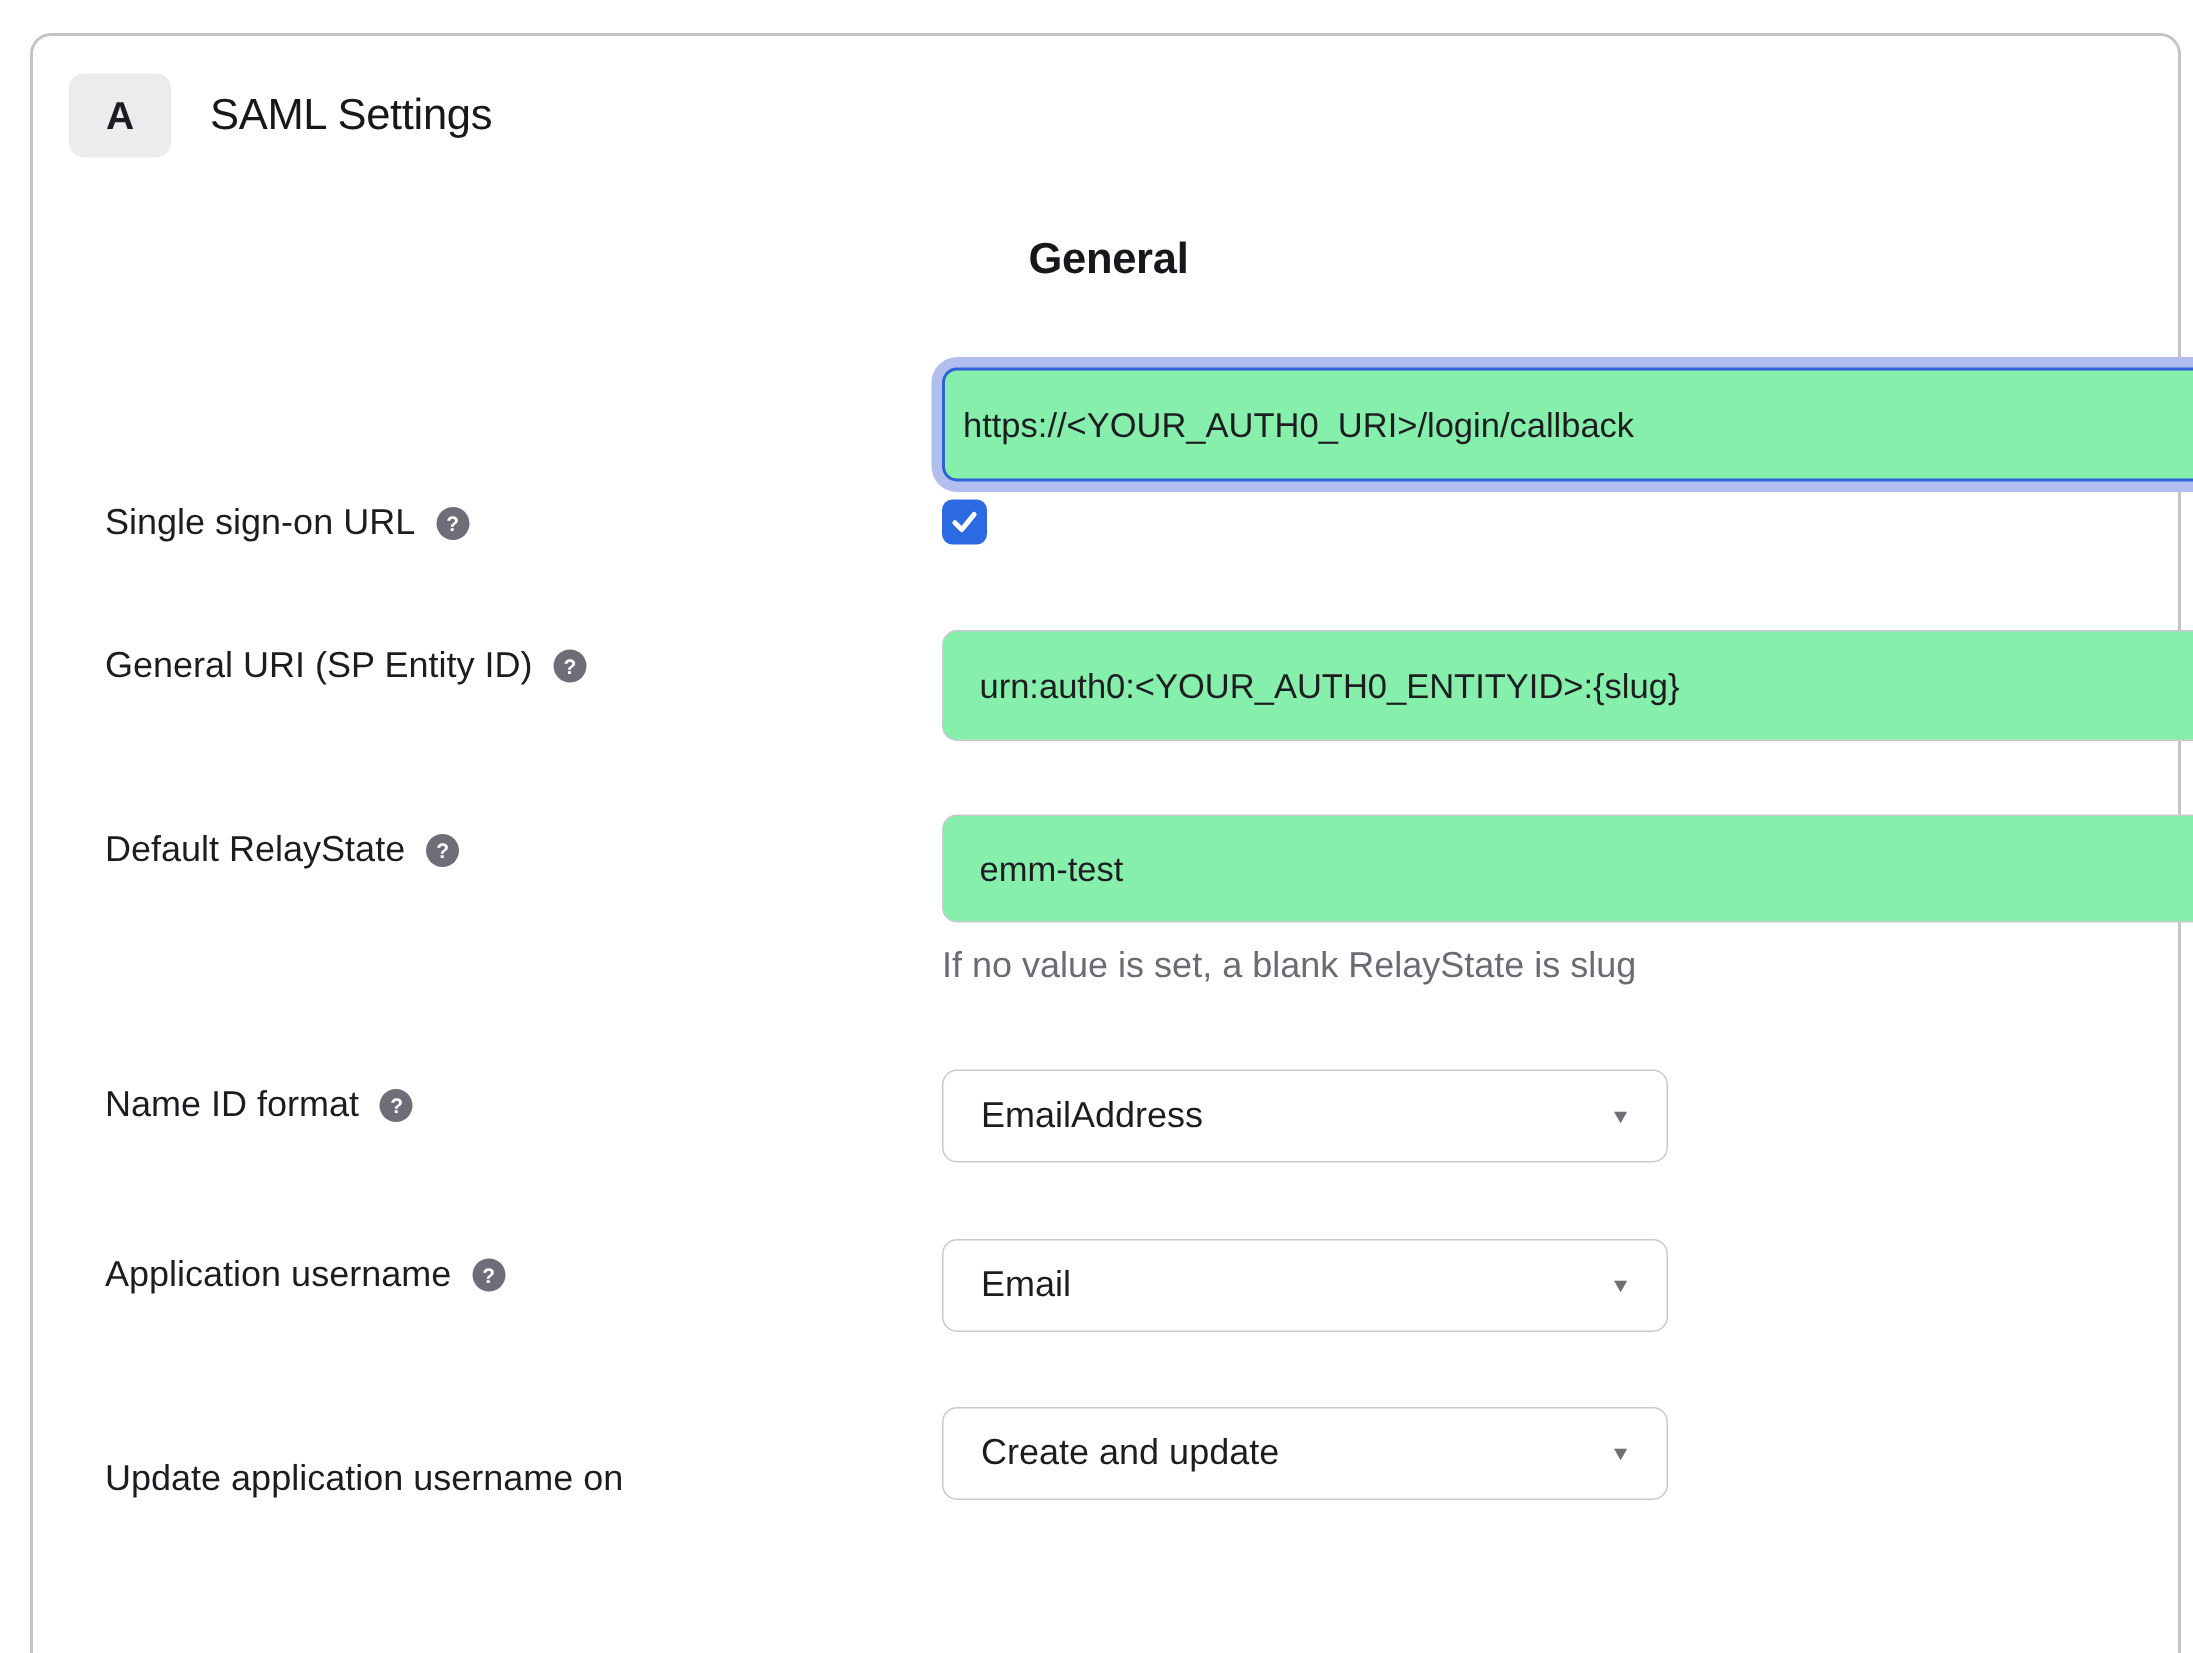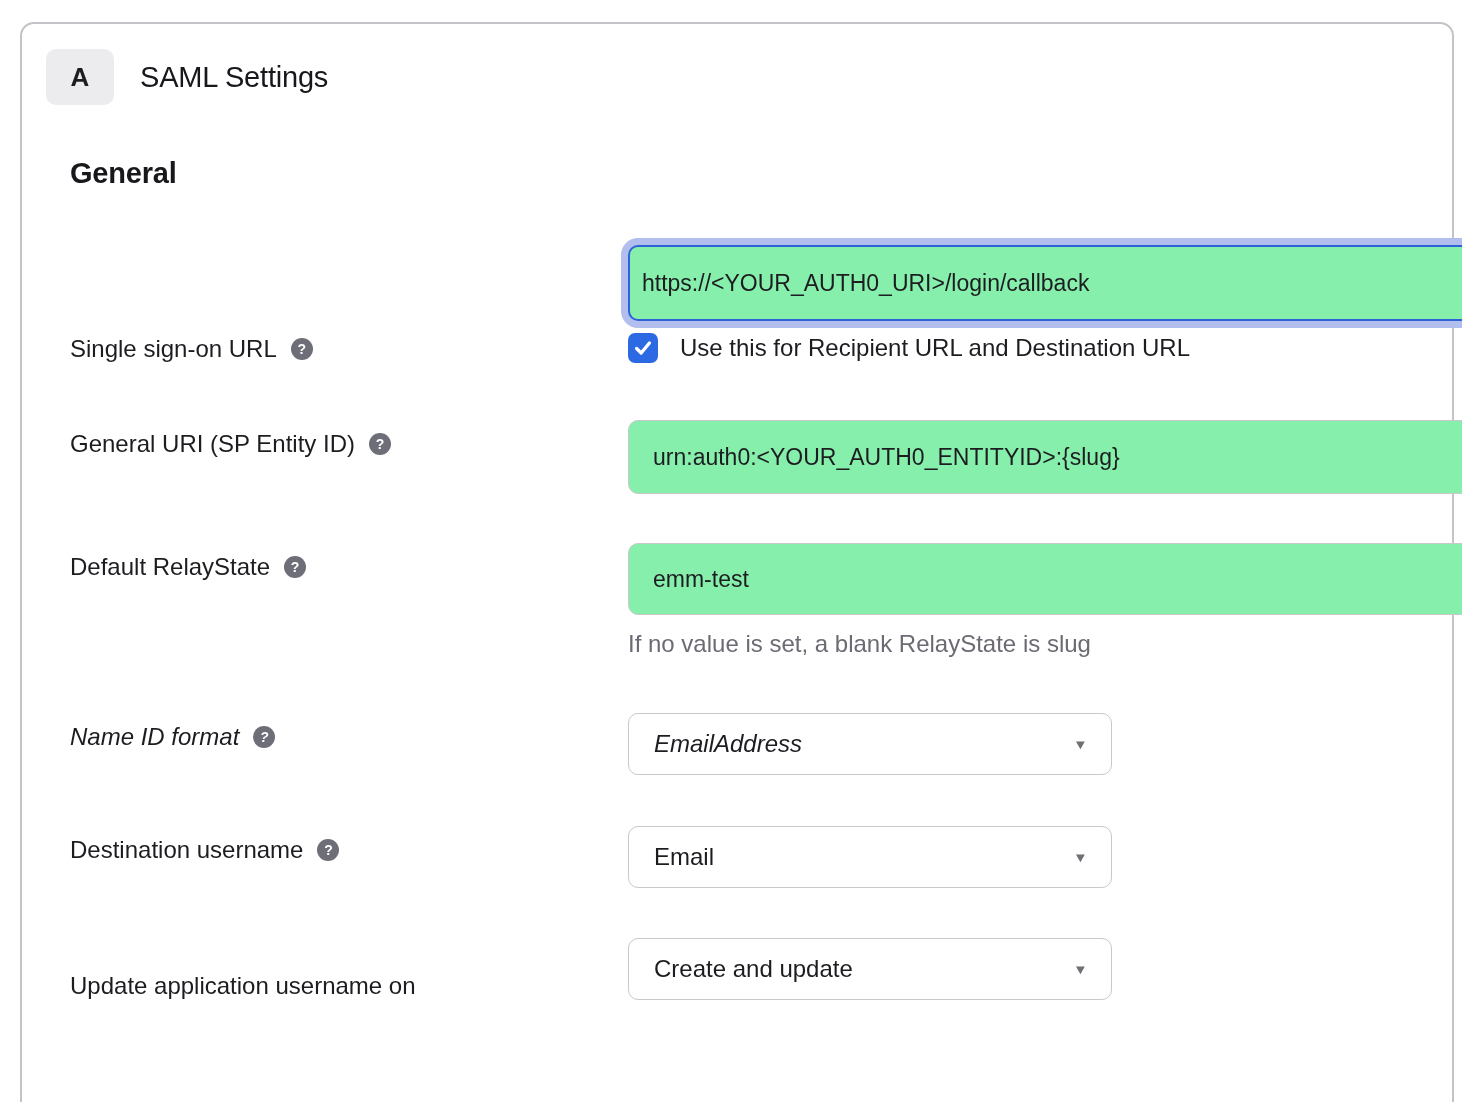--- a/index.html
+++ b/index.html
@@ -34,20 +34,21 @@
   .panel-title {
     margin-left: 26px;
     font-size: 29px; font-weight: 400; color: #17171c;
     letter-spacing: -0.2px;
   }
   .section-heading {
     margin-top: 53px;
     font-size: 29px; font-weight: 700; color: #17171c;
     line-height: 30px;
     letter-spacing: -0.2px;
+    text-align: center;
   }
   .row { display: flex; align-items: flex-start; }
   .row-label {
     flex: 0 0 558px;
     padding-top: 10px;
     display: flex; align-items: center;
   }
   .label-text { font-size: 24px; line-height: 28px; color: #1d1d21; }
   .help-icon {
     width: 22px; height: 22px;
@@ -109,21 +110,21 @@
   .select-value { font-size: 24px; color: #1d1d21; }
   .select-caret {
     position: absolute;
     right: 24px; top: 50%;
     transform: translateY(-50%) scaleX(1.15);
     font-size: 13px; color: #6f6f75;
   }
   .mt-row1 { margin-top: 57px; align-items: flex-end; }
   .mt-row2 { margin-top: 57px; }
   .mt-row3 { margin-top: 49px; }
-  .mt-row4 { margin-top: 55px; font-style: italic; }
+  .mt-row4 { margin-top: 55px; }
   .mt-row5 { margin-top: 51px; }
   .mt-row6 { margin-top: 50px; align-items: flex-end; }
 </style>
 </head>
 <body>
 
 <div class="panel">
 
   <div class="header-row">
     <div class="step-badge">A</div>
@@ -138,21 +139,20 @@
       <span class="help-icon">?</span>
     </div>
     <div class="row-control">
       <input type="text" class="text-input focused" value="https://&lt;YOUR_AUTH0_URI&gt;/login/callback" style="">
       <div class="checkbox-row">
         <div class="checkbox">
           <svg viewBox="0 0 24 24">
             <polyline points="5,12.5 10,17.5 19,6.5" fill="none" stroke="#ffffff" stroke-width="3.6" stroke-linecap="round" stroke-linejoin="round"></polyline>
           </svg>
         </div>
-        <span class="checkbox-label">Use this for Recipient URL and Destination URL</span>
       </div>
     </div>
   </div>
 
   <div class="row mt-row2">
     <div class="row-label">
       <span class="label-text">General URI (SP Entity ID)</span>
       <span class="help-icon">?</span>
     </div>
     <div class="row-control">
@@ -179,21 +179,21 @@
     <div class="row-control">
       <div class="select">
         <span class="select-value">EmailAddress</span>
         <span class="select-caret">▼</span>
       </div>
     </div>
   </div>
 
   <div class="row mt-row5">
     <div class="row-label">
-      <span class="label-text">Destination username</span>
+      <span class="label-text">Application username</span>
       <span class="help-icon">?</span>
     </div>
     <div class="row-control">
       <div class="select">
         <span class="select-value">Email</span>
         <span class="select-caret">▼</span>
       </div>
     </div>
   </div>
 

